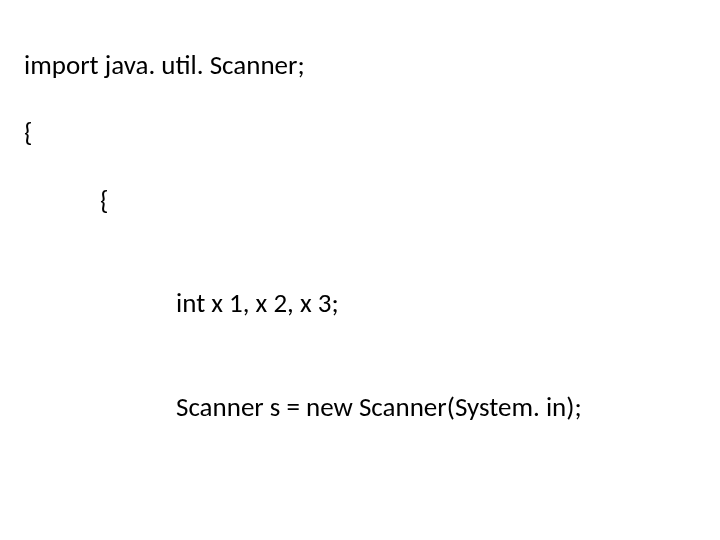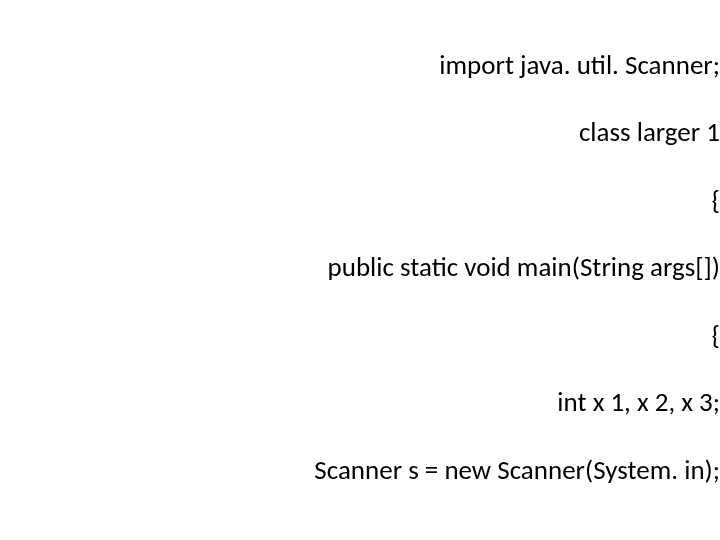--- a/index.html
+++ b/index.html
@@ -12,32 +12,29 @@
     font-size: 27px;
     color: #000000;
     line-height: 1.25;
   }
   .slide {
     padding: 14px 0 0 24px;
     white-space: pre;
   }
   .line {
     display: block;
-    text-align: right;
   }
   .ind1 { padding-left: 76px; }
-  .ind2 { padding-left: 152px; }
+  .ind2 { padding-left: 152px; margin-top: 36px; }
 </style>
 </head>
 <body>
 
 <div class="slide">
 <span class="line">import java. util. Scanner;</span>
-<span class="line">class larger 1</span>
 <span class="line">{</span>
-<span class="line ind1">public static void main(String args[])</span>
 <span class="line ind1">{</span>
 <span class="line ind2">int x 1, x 2, x 3;</span>
 <span class="line ind2">Scanner s = new Scanner(System. in);</span>
 
 
 
 </div>
 
 </body></html>

